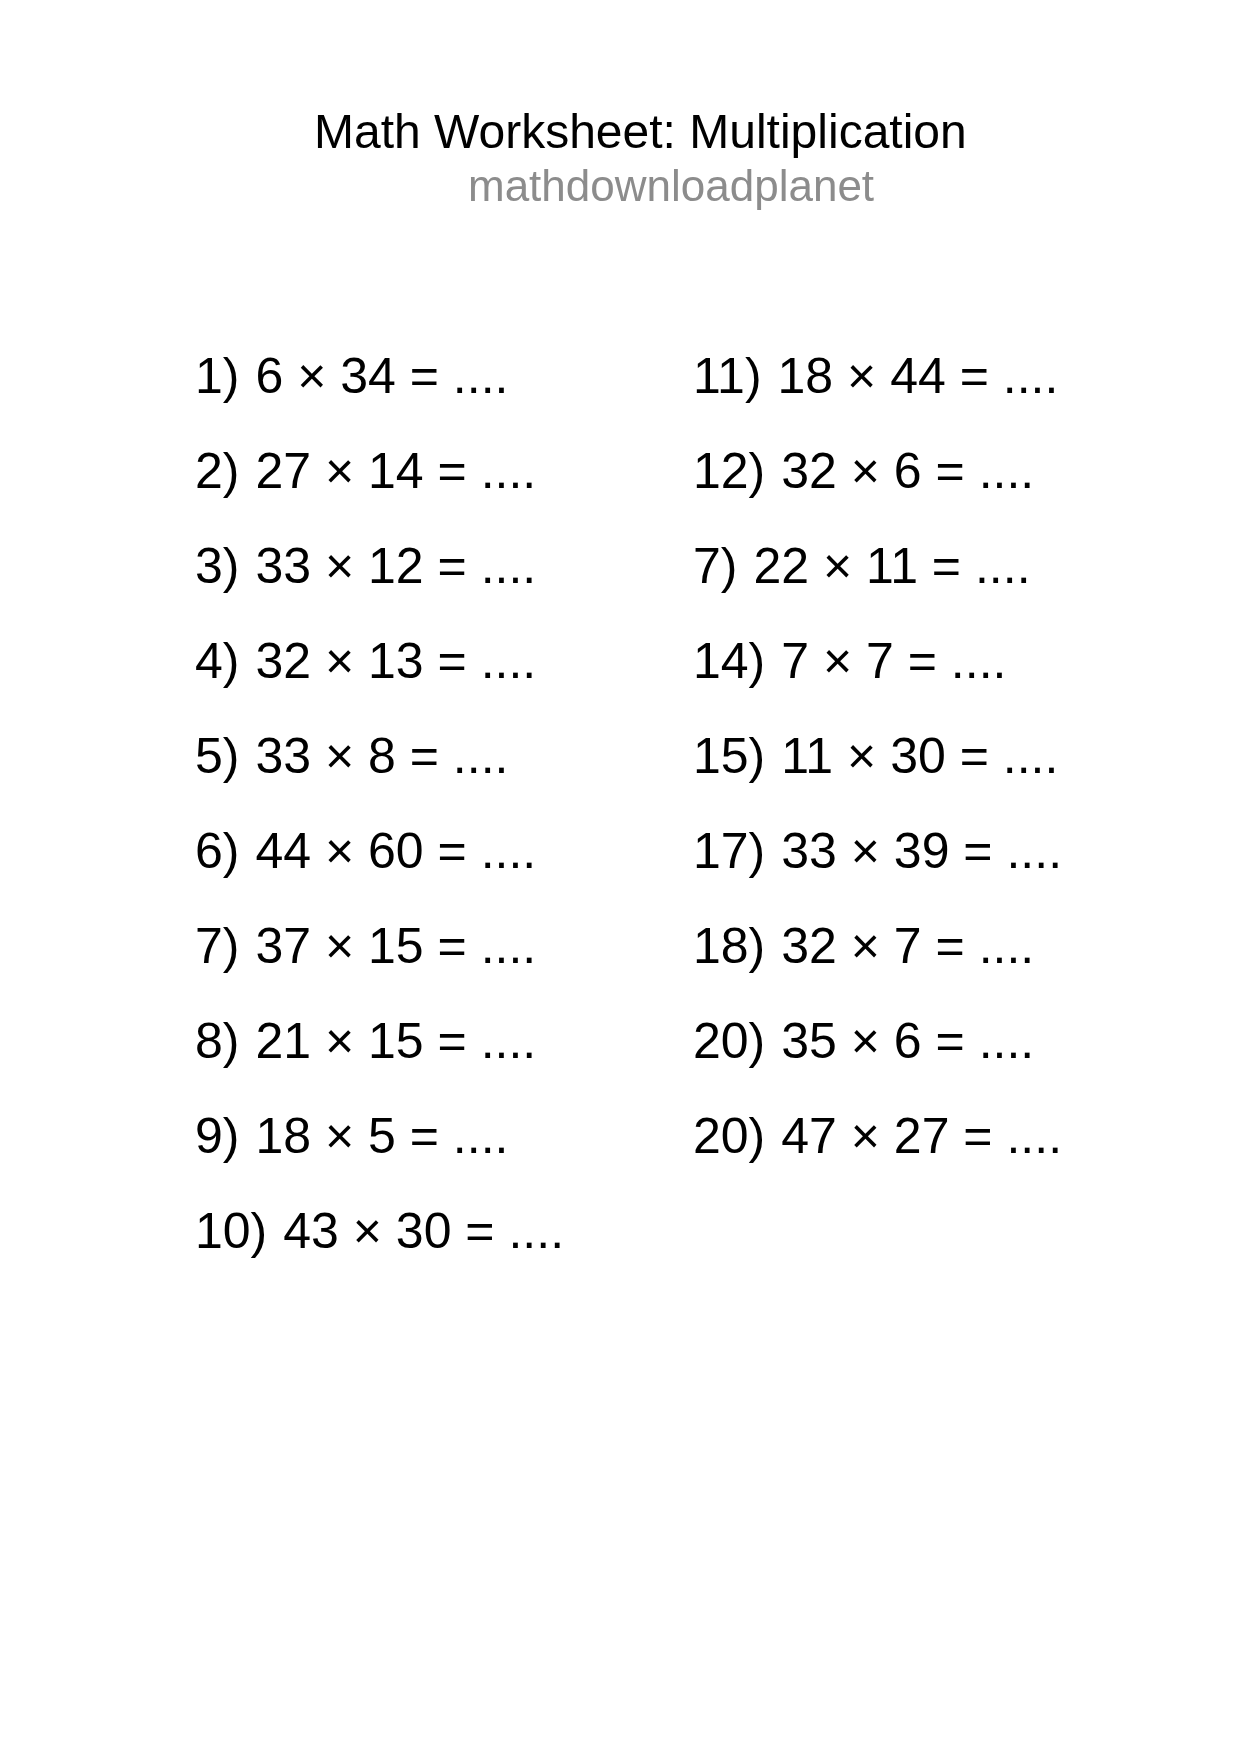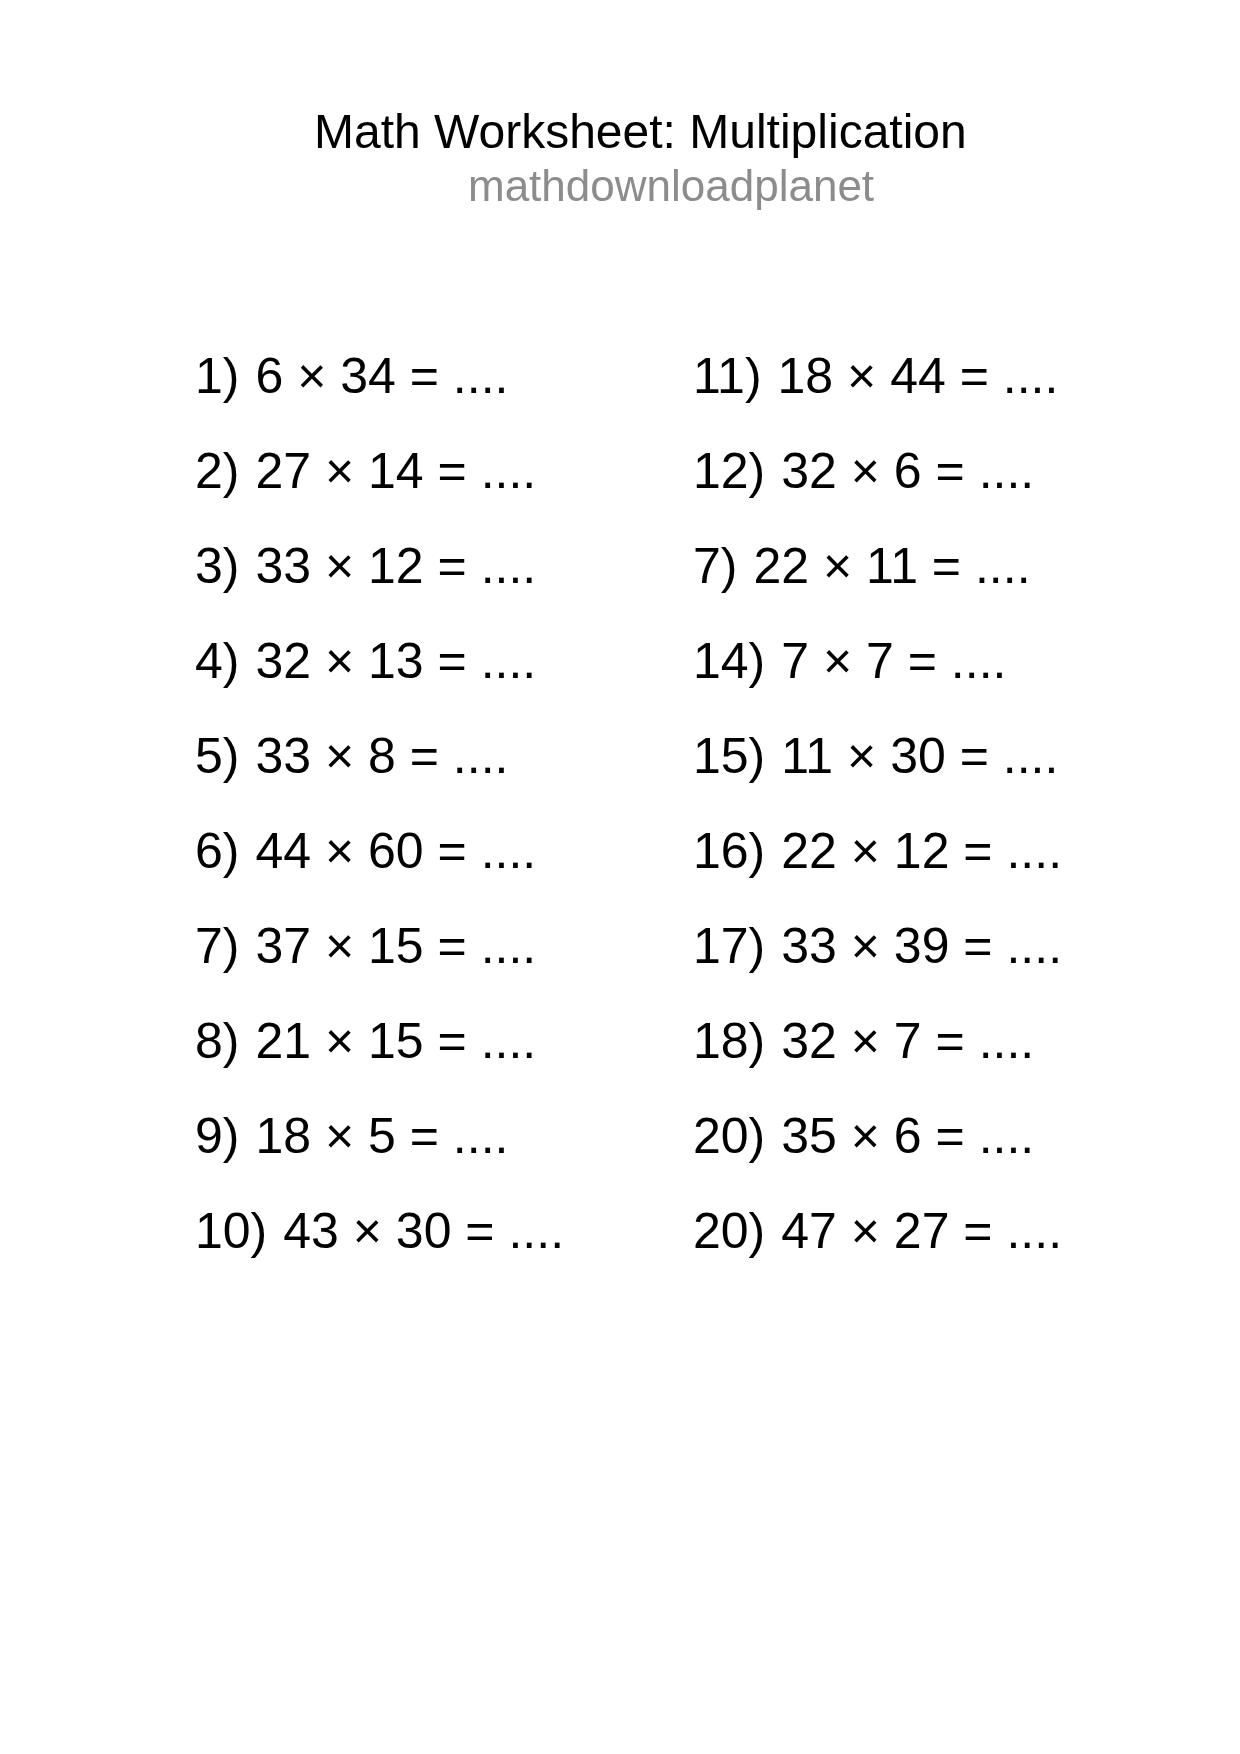--- a/index.html
+++ b/index.html
@@ -77,20 +77,19 @@
     <div class="row"><span class="num">9)</span><span class="expr">18 × 5 = ....</span></div>
     <div class="row"><span class="num">10)</span><span class="expr">43 × 30 = ....</span></div>
   </section>
 
   <section class="col col-right">
     <div class="row"><span class="num">11)</span><span class="expr">18 × 44 = ....</span></div>
     <div class="row"><span class="num">12)</span><span class="expr">32 × 6 = ....</span></div>
     <div class="row"><span class="num">7)</span><span class="expr">22 × 11 = ....</span></div>
     <div class="row"><span class="num">14)</span><span class="expr">7 × 7 = ....</span></div>
     <div class="row"><span class="num">15)</span><span class="expr">11 × 30 = ....</span></div>
-    <div class="row"><span class="num">16)</span><span class="expr">22 × 12 = ....</span></div>
     <div class="row"><span class="num">17)</span><span class="expr">33 × 39 = ....</span></div>
     <div class="row"><span class="num">18)</span><span class="expr">32 × 7 = ....</span></div>
     <div class="row"><span class="num">20)</span><span class="expr">35 × 6 = ....</span></div>
     <div class="row"><span class="num">20)</span><span class="expr">47 × 27 = ....</span></div>
   </section>
 
 </main>
 
 </body></html>

